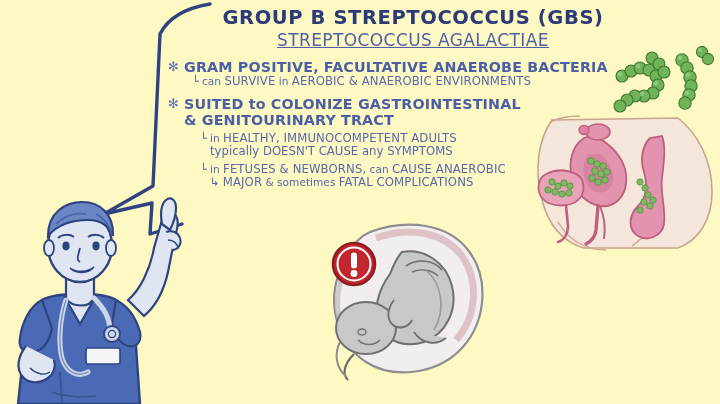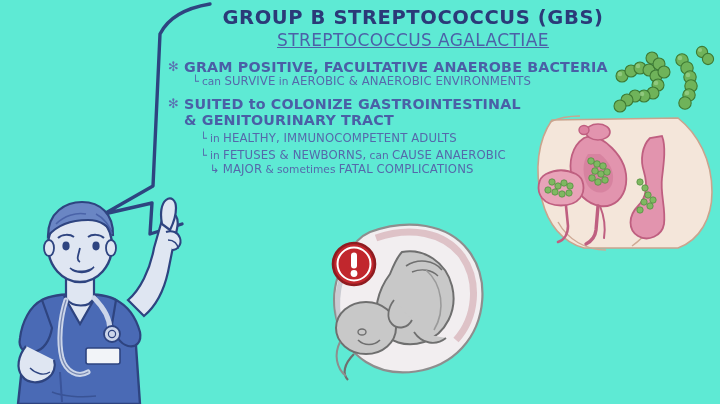--- a/index.html
+++ b/index.html
@@ -122,21 +122,21 @@
   }
   #bacteria-art { left: 612px; top: 44px; width: 108px; height: 78px; }
   #pelvis-art   { left: 528px; top: 114px; width: 192px; height: 138px; }
   #fetus-art    { left: 296px; top: 214px; width: 212px; height: 170px; }
   #doctor-art   { left: 0px;   top: 196px; width: 196px; height: 208px; }
   #warning-art  { left: 330px; top: 240px; width: 48px; height: 48px; }
 </style>
 </head>
 <body>
 
-<div id="scene" style="background: #5eead4;">
+<div id="scene" style="background: #fef9c3;">
 
   <svg id="bubble-svg" viewBox="0 0 720 404">
     <path d="M 720 4 L 172 7 C 158 8 152 16 152 30 L 152 184 L 110 212 L 152 200 L 152 232 L 176 226 C 190 222 196 216 196 206 L 205 -2" fill="none" stroke="#2e4480" stroke-width="3.2" stroke-linecap="round" stroke-linejoin="round" transform="translate(0,0)" opacity="0"></path>
     <path d="M 210 4 C 186 8 168 18 160 34 L 153 186 L 104 214 L 152 203 L 150 234 L 182 224" fill="none" stroke="#2e4480" stroke-width="3.4" stroke-linecap="round" stroke-linejoin="round"></path>
   </svg>
 
   <div id="text-block">
 
     <div class="title">GROUP B STREPTOCOCCUS (GBS)</div>
     <div class="subtitle">STREPTOCOCCUS AGALACTIAE</div>
@@ -159,20 +159,21 @@
         <span class="bullet-text">SUITED to COLONIZE GASTROINTESTINAL</span>
       </div>
       <div class="bullet-cont">&amp; GENITOURINARY TRACT</div>
 
       <div class="gap-sm"></div>
 
       <div class="sub-row ind-2">
         <span class="elbow">└</span>
         <span class="sub-text"><span class="lc">in </span><span>HEALTHY, IMMUNOCOMPETENT ADULTS</span></span>
       </div>
+      <div class="sub-cont ind-3"><span class="lc">typically </span><span>DOESN'T CAUSE</span><span class="lc"> any </span><span>SYMPTOMS</span></div>
 
       <div class="gap-sm"></div>
 
       <div class="sub-row ind-2">
         <span class="elbow">└</span>
         <span class="sub-text"><span class="lc">in </span><span>FETUSES &amp; NEWBORNS,</span><span class="lc"> can </span><span>CAUSE ANAEROBIC</span></span>
       </div>
       <div class="sub-row ind-3">
         <span class="elbow">↳</span>
         <span class="sub-text"><span>MAJOR</span><span class="lc"> &amp; sometimes </span><span>FATAL COMPLICATIONS</span></span>

